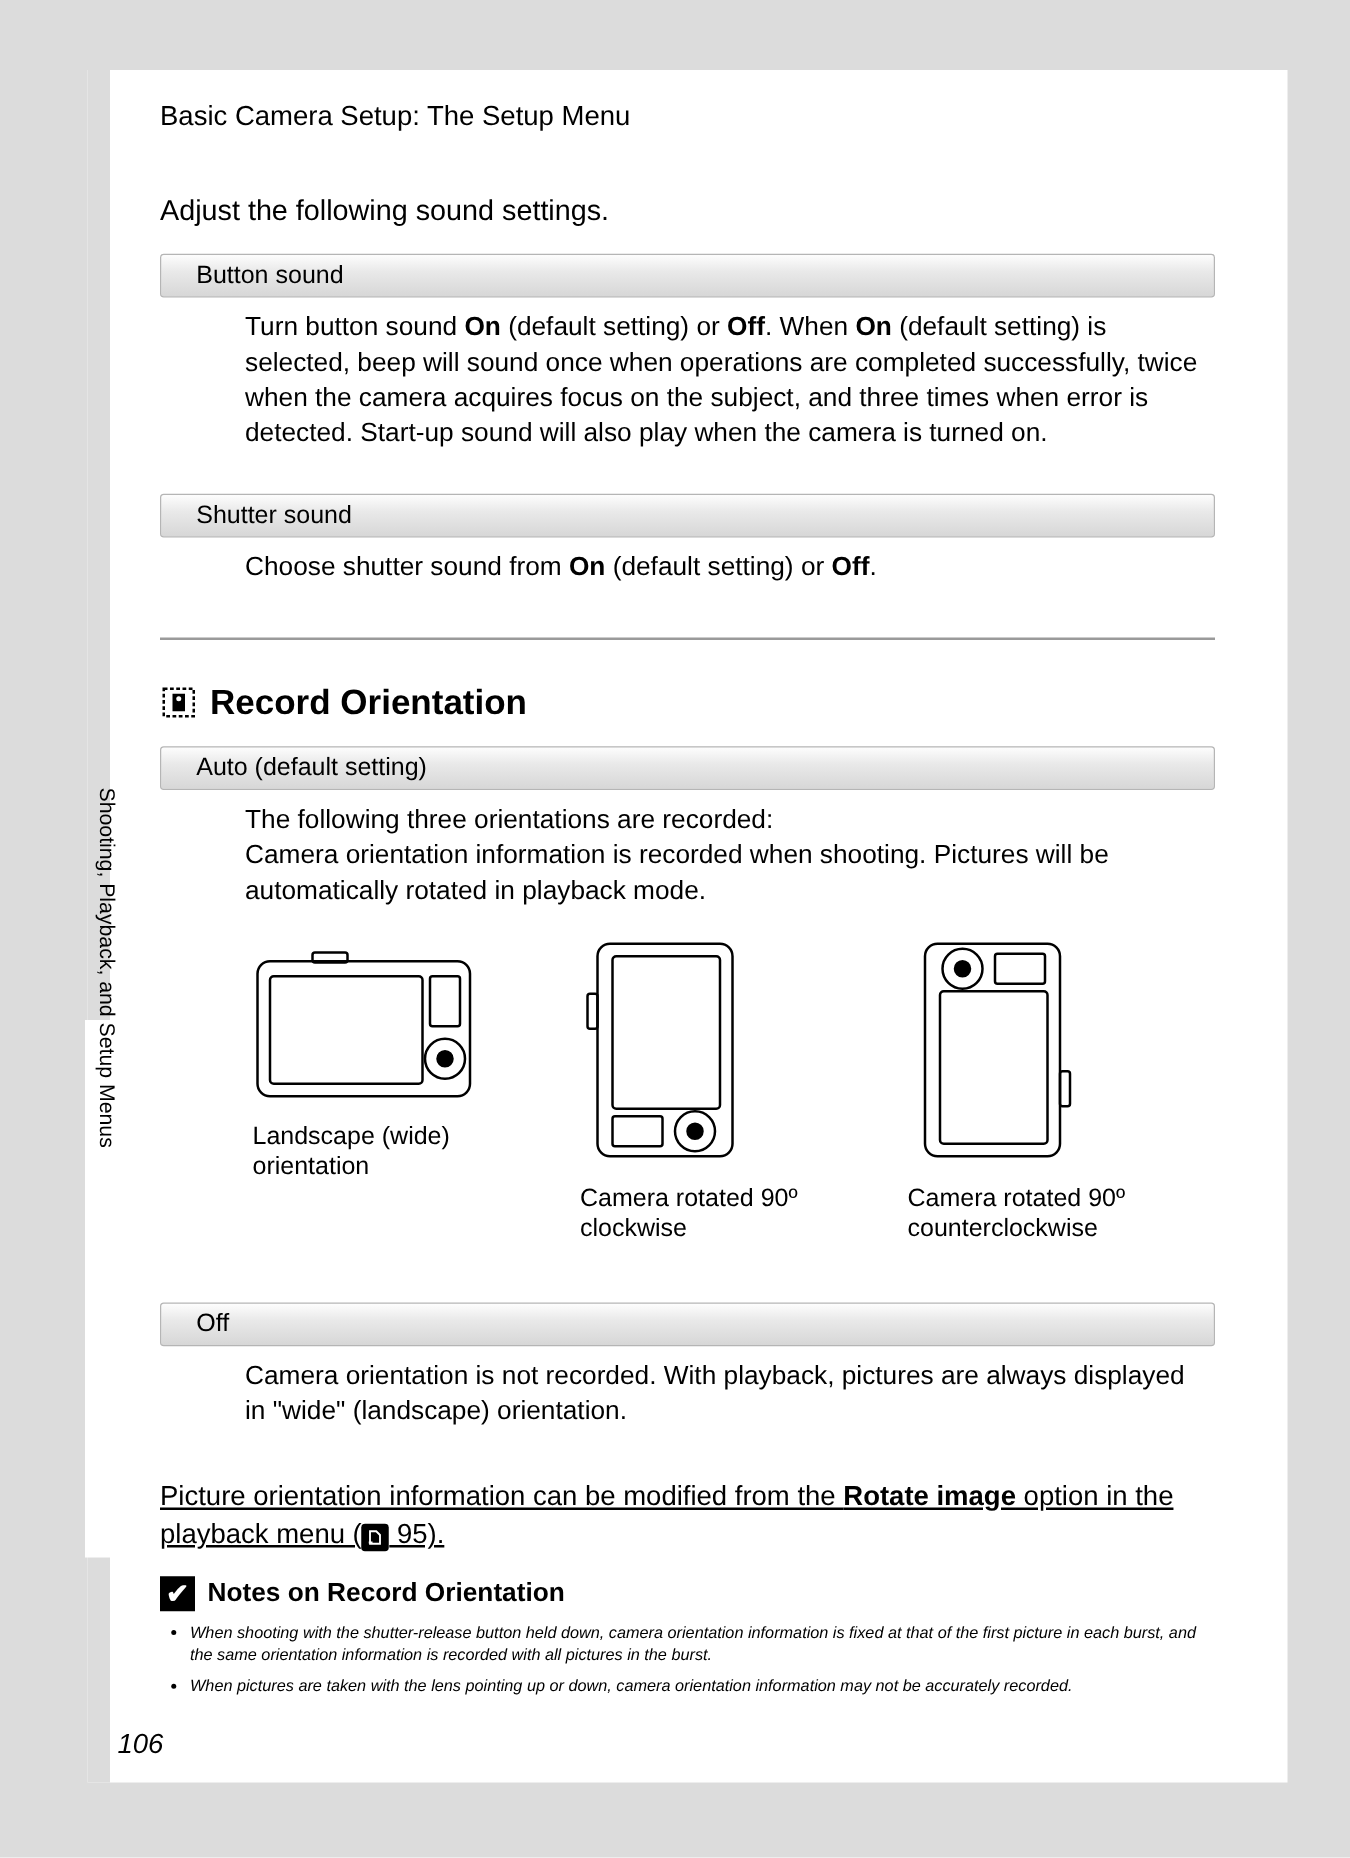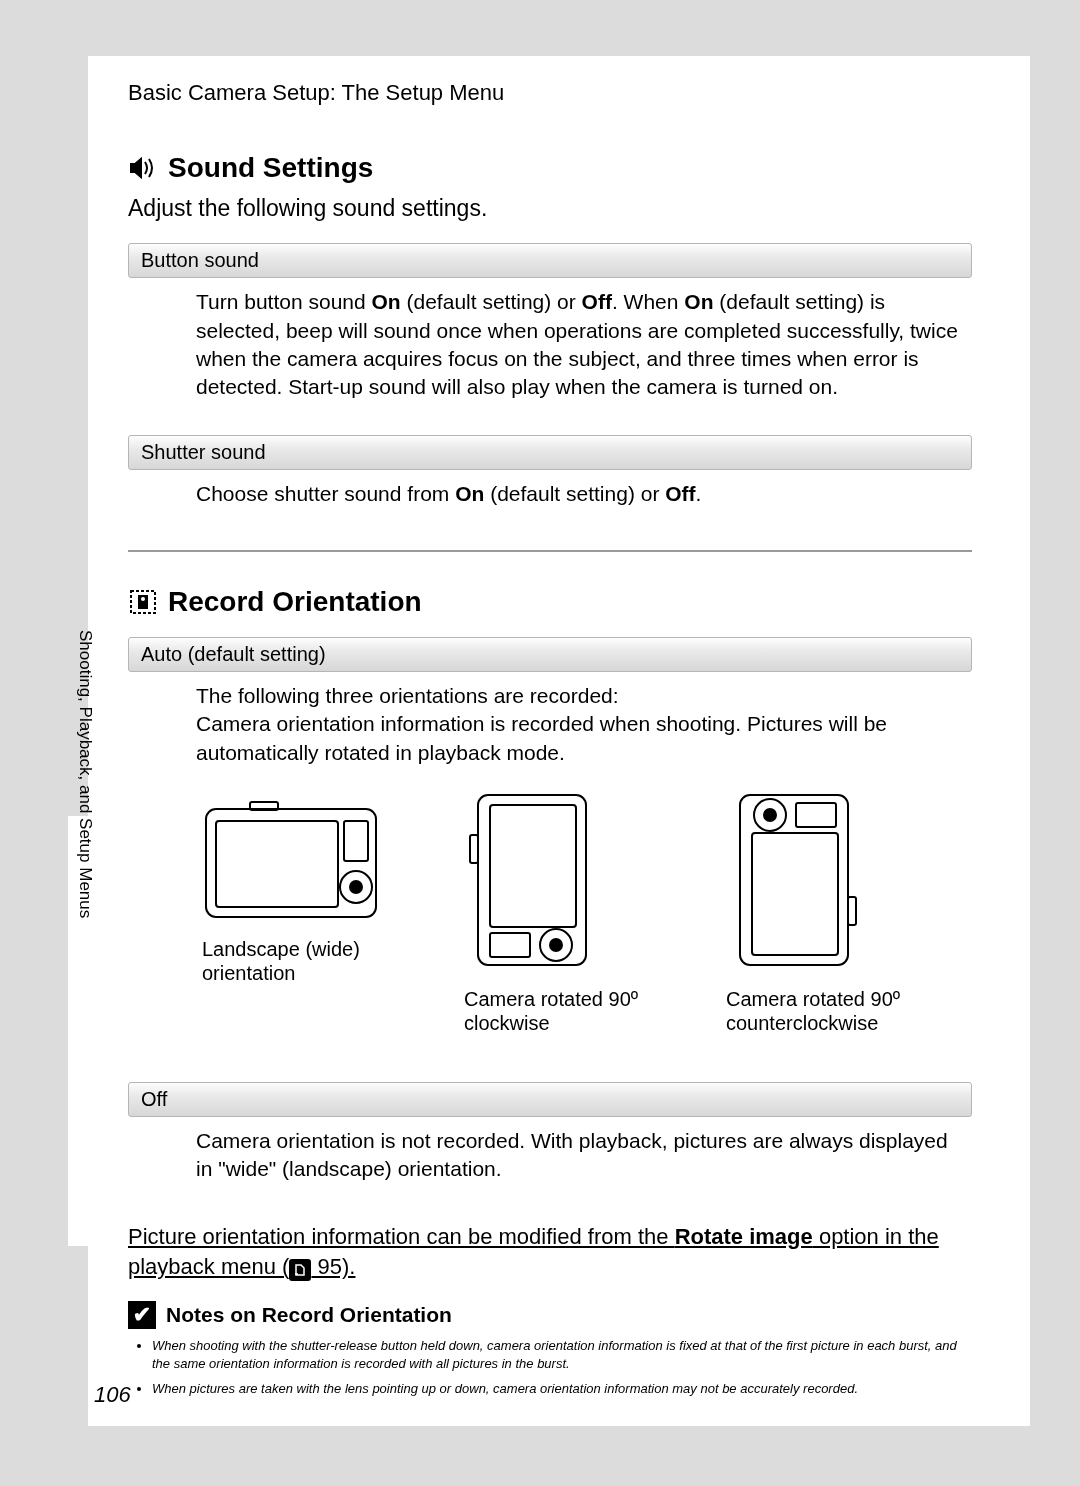--- a/index.html
+++ b/index.html
@@ -46,21 +46,21 @@
   p.intro {
     font-size: 23px;
     margin-bottom: 10px;
     line-height: 1.4;
   }
   .option-head {
     background: linear-gradient(180deg, #fdfdfd 0%, #e9e9e9 40%, #d7d7d7 100%);
     border: 1px solid #b5b5b5;
     border-radius: 3px;
     font-size: 20px;
-    padding: 5px 12px;
+    padding: 5px 28px;
     margin-top: 19px;
   }
   .option-body {
     font-size: 21px;
     line-height: 1.35;
     padding: 10px 10px 14px 68px;
   }
   .option-body-narrow { padding-left: 68px; padding-right: 20px; }
   hr.divider {
     border: none;
@@ -166,30 +166,20 @@
 </head>
 <body>
 
 <div class="page">
 
   <div class="side-tab"></div>
   <div class="side-tab-text">Shooting, Playback, and Setup Menus</div>
 
   <div class="running-head">Basic Camera Setup: The Setup Menu</div>
 
-  <h2 class="section">
-    <span class="icon">
-      <svg width="28" height="24" viewBox="0 0 28 24" stroke="#000" stroke-width="2" fill="#000">
-        <path d="M2 8 h4 l6 -5 v18 l-6 -5 h-4 z"></path>
-        <path d="M16 6 q4 6 0 12" fill="none"></path>
-        <path d="M20 3 q6 9 0 18" fill="none"></path>
-      </svg>
-    </span>
-    <span>Sound Settings</span>
-  </h2>
   <p class="intro">Adjust the following sound settings.</p>
 
   <div class="option-head">Button sound</div>
   <div class="option-body">
     <span>Turn button sound </span><b>On</b><span> (default setting) or </span><b>Off</b><span>. When </span><b>On</b><span> (default setting) is selected, beep will sound once when operations are completed successfully, twice when the camera acquires focus on the subject, and three times when error is detected. Start-up sound will also play when the camera is turned on.</span>
   </div>
 
   <div class="option-head">Shutter sound</div>
   <div class="option-body">
     <span>Choose shutter sound from </span><b>On</b><span> (default setting) or </span><b>Off</b><span>.</span>

